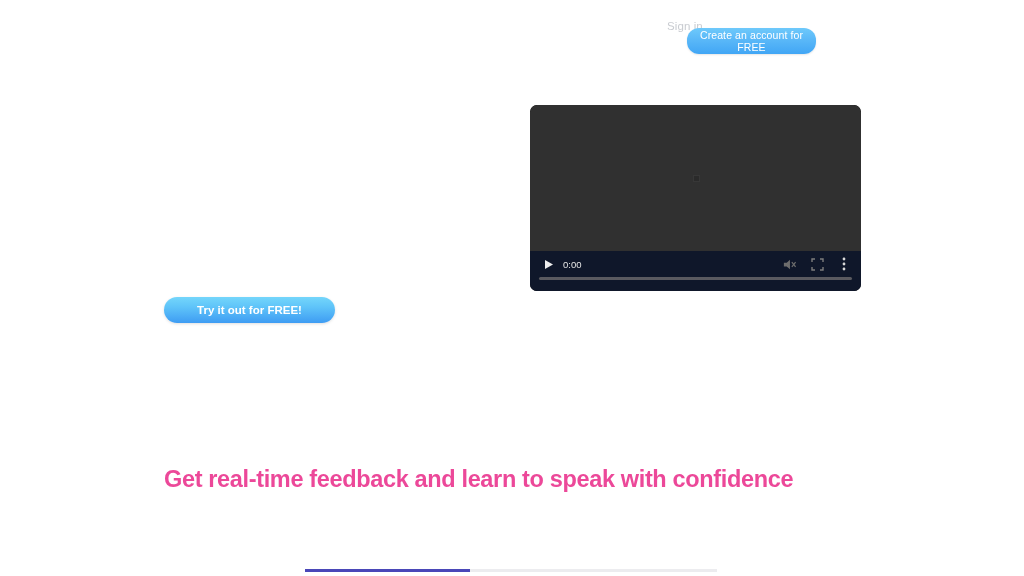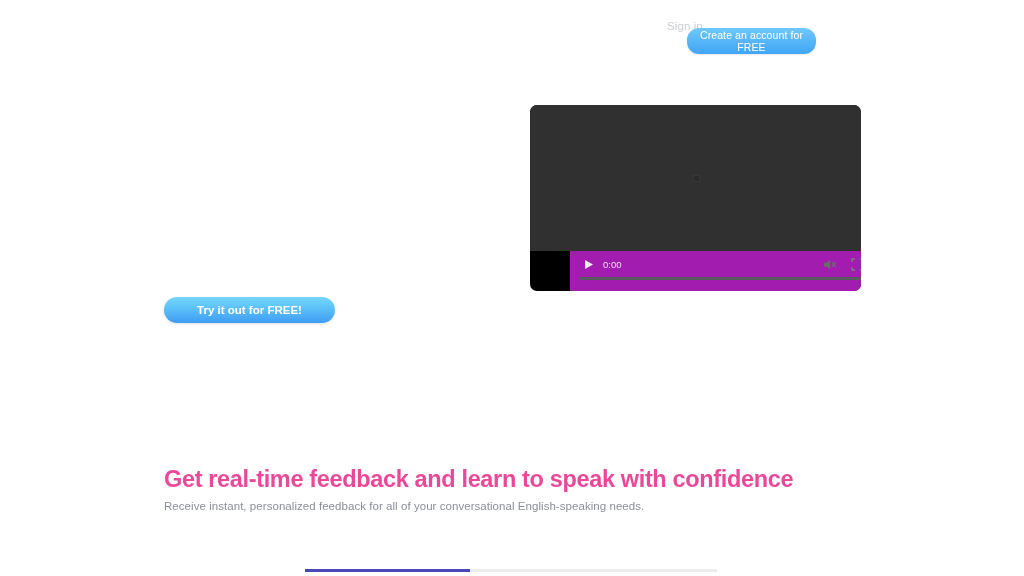--- a/index.html
+++ b/index.html
@@ -121,23 +121,22 @@
     background: #2a2a2a;
     border: 1px solid #373737;
   }
 
   #video-controls {
     position: absolute;
     left: 0;
     top: 146px;
     width: 331px;
     height: 48px;
-    background: #a21caf;
+    background: #0f172a;
     border-radius: 0 0 7px 7px;
-    margin-left: 40px;
   }
 
   #controls-row {
     position: absolute;
     left: 0; top: 0;
     width: 331px;
     height: 26px;
     display: flex;
     align-items: center;
   }
@@ -272,19 +271,18 @@
 
       </div>
 
       <div id="scrubber-track"></div>
 
     </div>
   </div>
 
   <h1 id="section-heading">Get real-time feedback and learn to speak with confidence</h1>
 
-  <p id="section-subtitle">Receive instant, personalized feedback for all of your conversational English-speaking needs.</p>
 
   <div id="progress-bar">
     <div id="progress-fill" style="width: 164.8px;"></div>
   </div>
 
 </div>
 
 </body></html>

